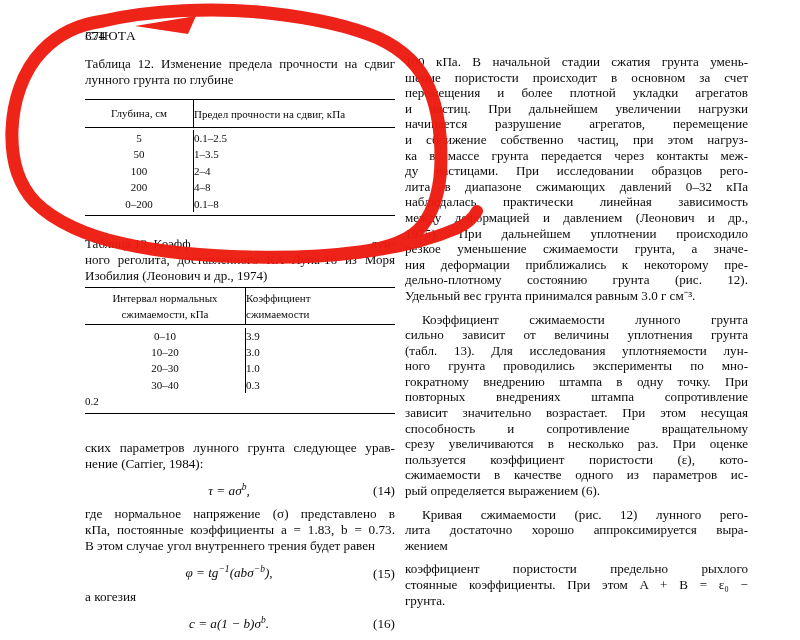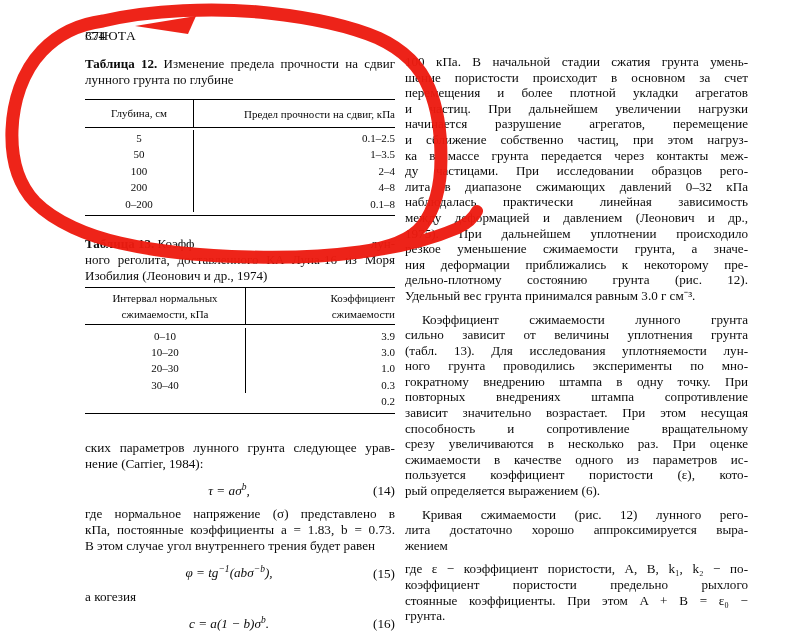--- a/index.html
+++ b/index.html
@@ -13,28 +13,28 @@
   .plist > div{text-align:justify;text-align-last:justify}
   .plist > div.is-last{text-align-last:left}
   .plist.force > div.is-last{text-align-last:justify}
   .plist.ind > div:first-child{text-indent:17px}
   
   .pagehead{top:28px;left:85px;width:663px;font-size:13.5px}
   .pagehead .num{position:absolute;left:0;top:0}
   .pagehead .head{position:absolute;left:0;right:0;letter-spacing:.5px}
   
   .cap{font-size:13px;line-height:16px}
-  .cap b{font-weight:bold}
+  .cap b{font-weight:normal}
   .caprow{display:flex;justify-content:space-between}
   
   .tbl{border-top:1.6px solid #000;border-bottom:1.6px solid #000;font-size:11px}
   .tbl .hd{display:flex;align-items:center;border-bottom:1px solid #000}
   .tbl .trow{display:flex}
   .tbl .c1{text-align:center;border-right:1px solid #000}
-  .tbl .c2{flex:1;text-align:right}
+  .tbl .c2{flex:1;text-align:left}
   .t12 .c1{width:108px}
   .t12 .hd{height:27px}
   .t12 .trow{height:16.4px;line-height:16.4px}
   .t12 .rows{padding:2px 0 3px}
   .t13 .c1{width:160px}
   .t13 .hd .c1,.t13 .hd .c2{line-height:16px;padding:2px 0}
   .t13 .trow{height:16.2px;line-height:16.2px}
   .t13 .rows{padding:3px 0 4px}
   
   .ltext{top:440px;left:85px;width:310px;font-size:13.2px;line-height:16px}
@@ -186,31 +186,30 @@
   <div class="plist ind">
       <div>Коэффициент сжимаемости лунного грунта</div>
       <div>сильно зависит от величины уплотнения грунта</div>
       <div>(табл. 13). Для исследования уплотняемости лун-</div>
       <div>ного грунта проводились эксперименты по мно-</div>
       <div>гократному внедрению штампа в одну точку. При</div>
       <div>повторных внедрениях штампа сопротивление</div>
       <div>зависит значительно возрастает. При этом несущая</div>
       <div>способность и сопротивление вращательному</div>
       <div>срезу увеличиваются в несколько раз. При оценке</div>
+      <div>пользуется коэффициент пористости (ε), кото-</div>
       <div>сжимаемости в качестве одного из параметров ис-</div>
-      <div>пользуется коэффициент пористости (ε), кото-</div>
       <div class="is-last">рый определяется выражением (6).</div>
     </div>
   <div class="plist ind">
       <div>Кривая сжимаемости (рис. 12) лунного рего-</div>
       <div>лита достаточно хорошо аппроксимируется выра-</div>
       <div class="is-last">жением</div>
     </div>
   <div class="plist">
-      <div>где ε − коэффициент пористости, A, B, k₁, k₂ − по-</div>
       <div>коэффициент пористости предельно рыхлого</div>
       <div>стоянные коэффициенты. При этом A + B = ε₀ −</div>
       <div class="is-last">грунта.</div>
     </div>
 </div>
 
 <svg class="abs marker" width="800" height="640" viewBox="0 0 800 640">
   <g fill="none" stroke="#ed1b10" stroke-width="13" stroke-linecap="round" stroke-linejoin="round" opacity="0.96">
     <path d="M103,21
       C150,10 215,7 268,13

